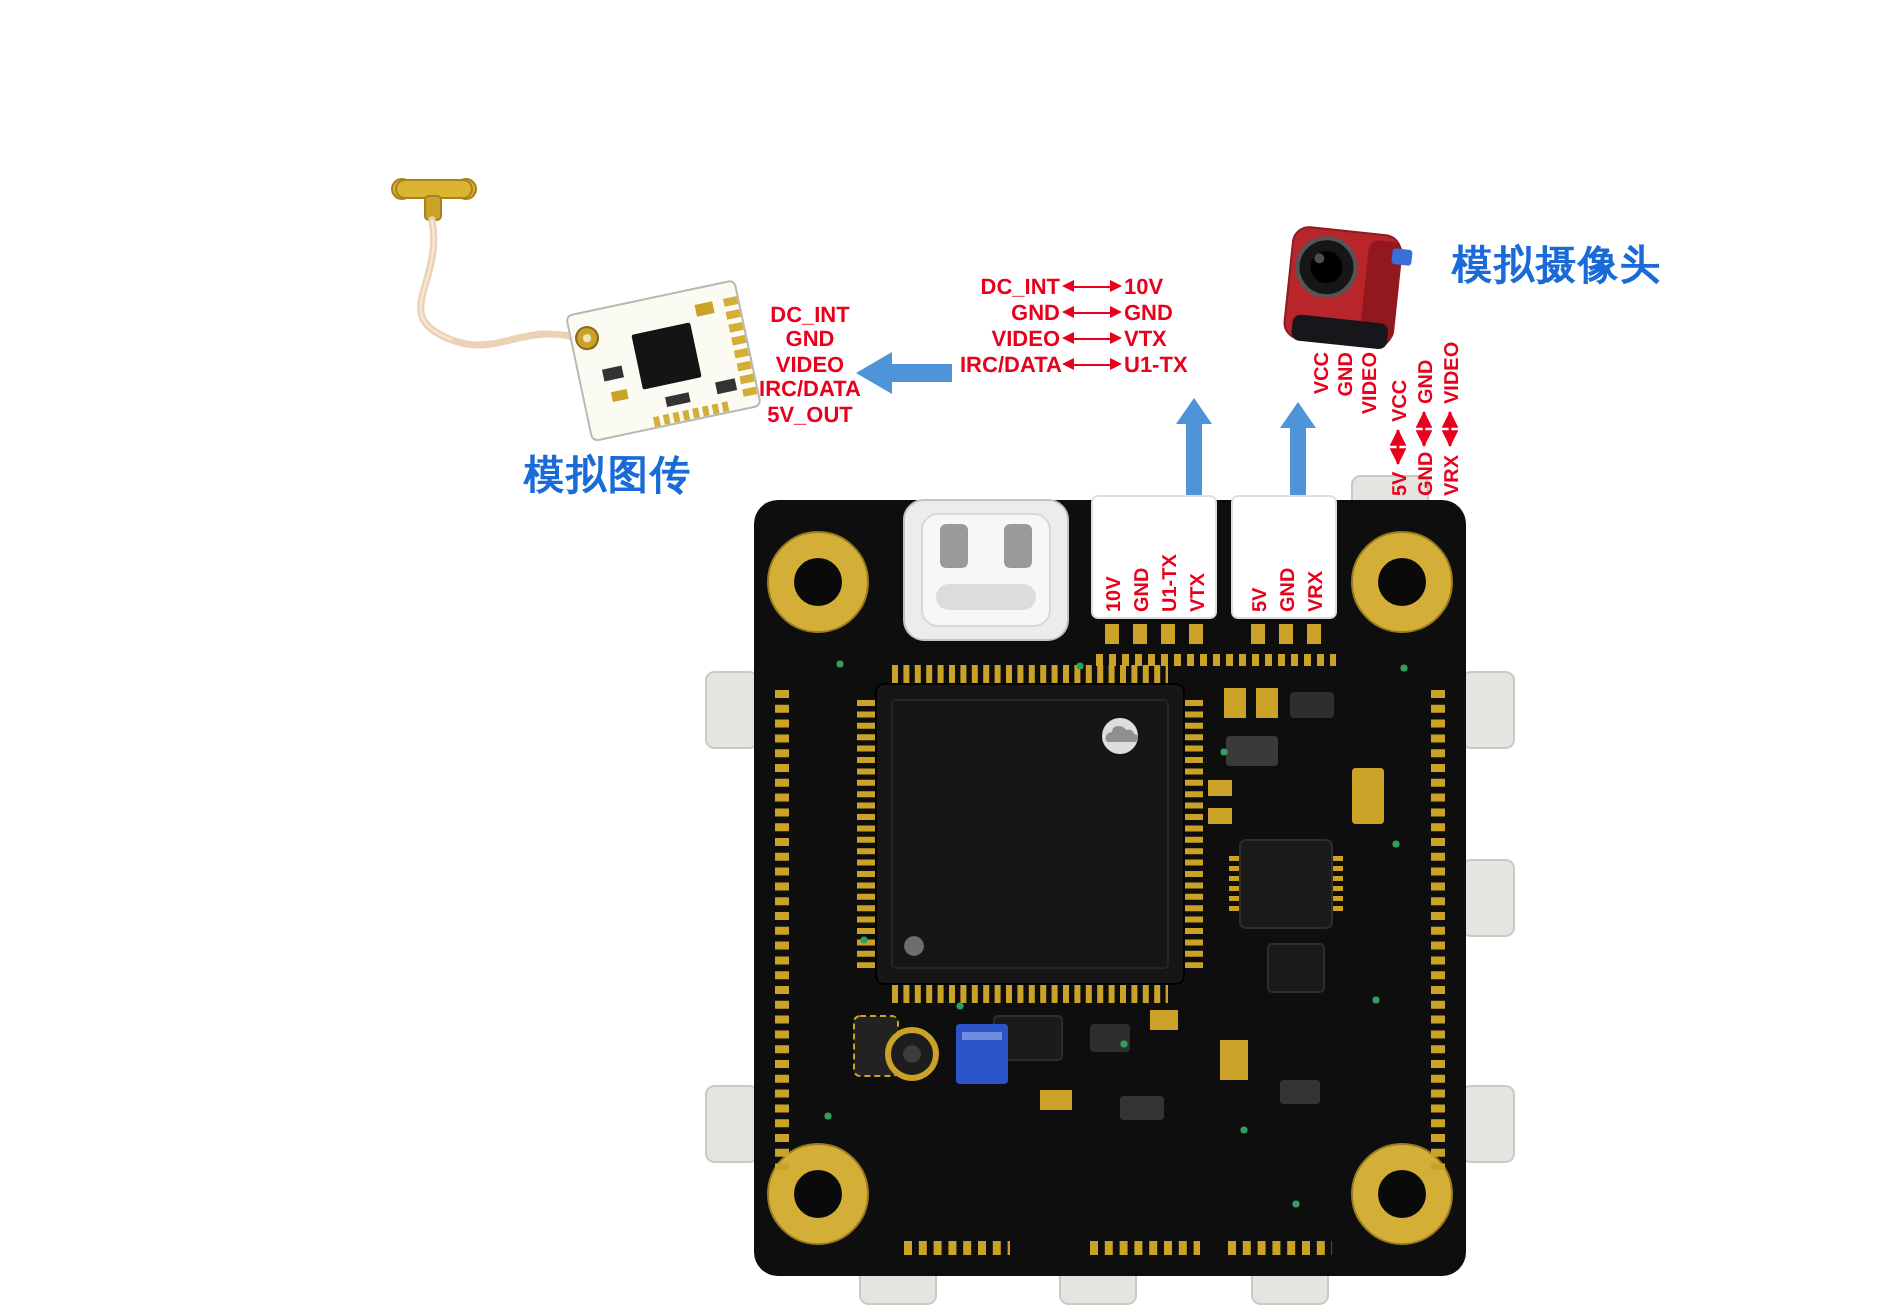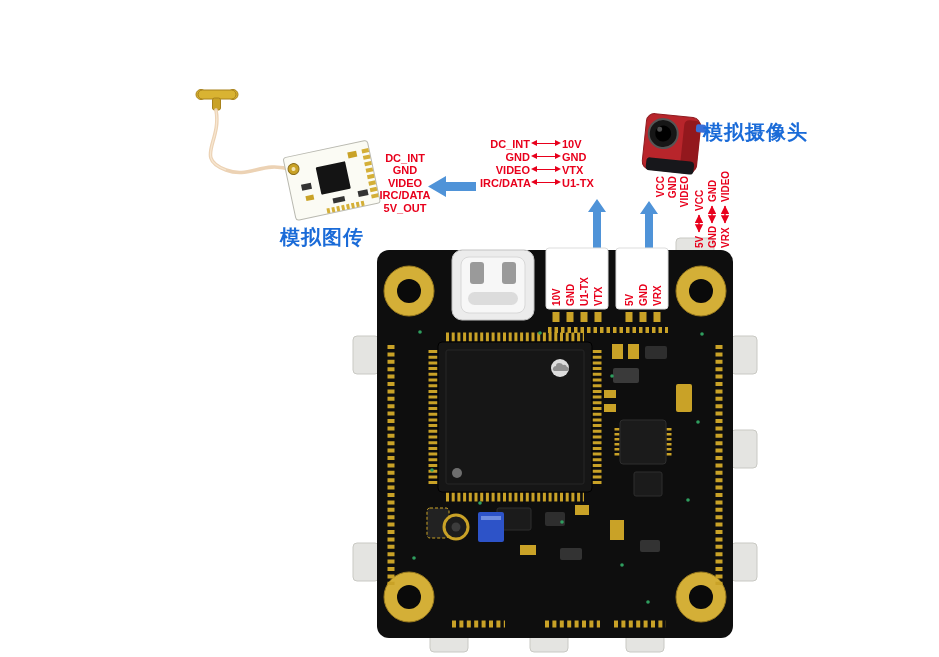--- a/index.html
+++ b/index.html
@@ -2,22 +2,22 @@
 <html><head>
 <meta charset="utf-8">
 <style>
   * { margin:0; padding:0; box-sizing:border-box; }
   html,body { background:#ffffff; }
   body { font-family:"Liberation Sans", sans-serif; }
   .canvas { position:relative; width:939px; height:657px; background:#ffffff; overflow:hidden; }
   .svg-layer { position:absolute; left:0; top:0; }
 
   .cn-label { position:absolute; font-weight:bold; font-size:20px; color:#1a6bd8; letter-spacing:1px; white-space:nowrap; }
-  .vtx-label { left:280px; top:224px; }
-  .cam-label { left:703px; top:119px; }
+  .vtx-label { left:262px; top:224px; }
+  .cam-label { left:726px; top:119px; }
 
   .pin-list { position:absolute; left:378px; top:152px; width:54px; text-align:center;
               color:#e8001c; font-size:11px; font-weight:bold; line-height:12.4px; }
 
   .map-block { position:absolute; left:480px; top:137px; color:#e8001c; font-size:11px; font-weight:bold; }
   .map-row { display:flex; align-items:center; height:13px; }
   .map-from { width:50px; text-align:right; white-space:nowrap; }
   .map-to { text-align:left; white-space:nowrap; }
   .conn-arrow { position:relative; width:20px; height:1.6px; background:#e8001c; margin:0 6px; flex:none; }
   .conn-arrow::before { content:""; position:absolute; left:-5px; top:-2.7px;

